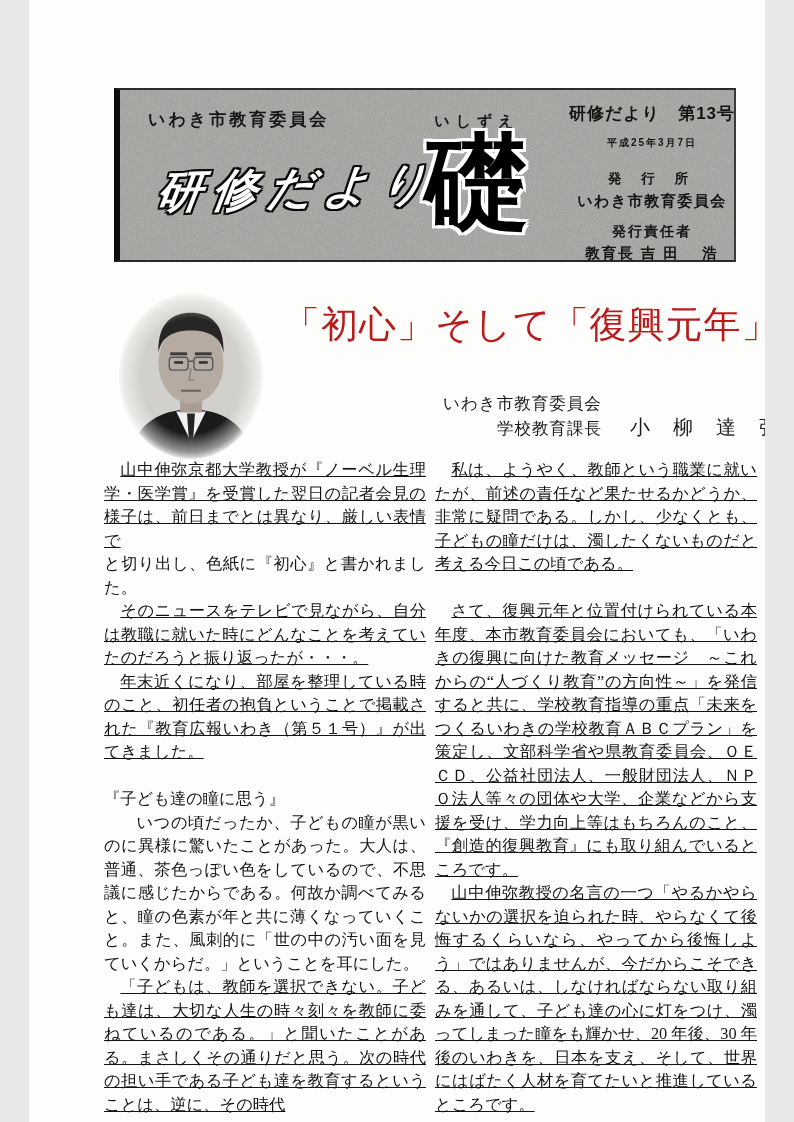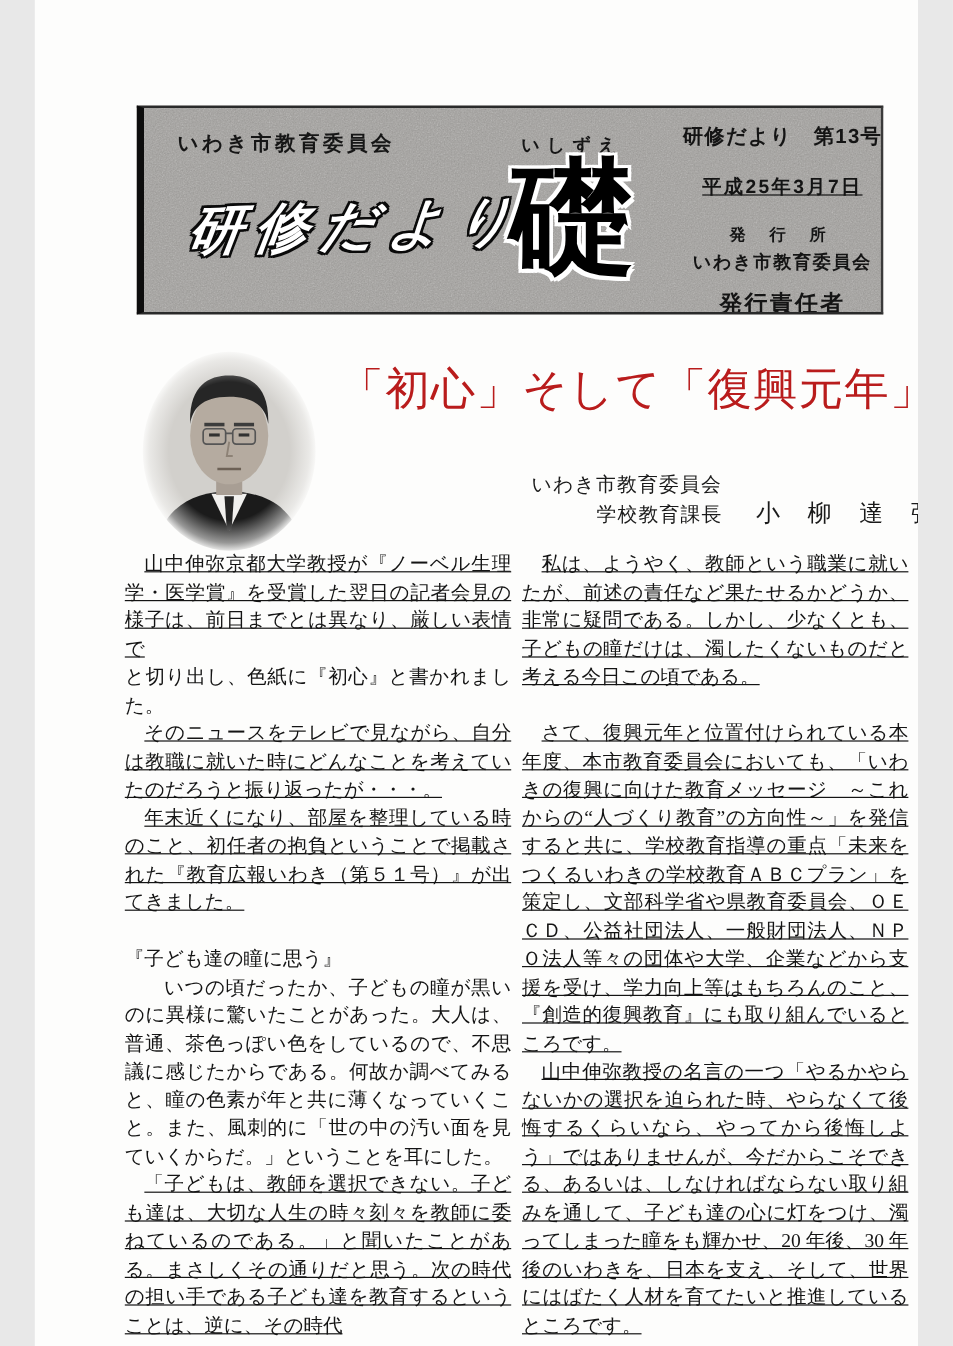--- a/index.html
+++ b/index.html
@@ -48,24 +48,24 @@
     font-size: 104px; line-height: 1.0; font-weight: bold; color: #000;
     text-shadow: -3px -3px 0 #fff, 3px -3px 0 #fff, -3px 3px 0 #fff, 3px 3px 0 #fff,
                   0 -3px 0 #fff, 0 3px 0 #fff, -3px 0 0 #fff, 3px 0 0 #fff;
   }
   .mh-right {
     position: absolute; left: 448px; top: 10px; width: 168px;
     text-align: center; color: #141414;
     font-family: "Liberation Sans", "DejaVu Sans", sans-serif;
   }
   .mh-issue  { font-size: 17px; font-weight: bold; letter-spacing: 1px; margin-top: 2px; }
-  .mh-date   { font-size: 16px; font-weight: bold; letter-spacing: 2px; margin-top: 21px; text-decoration: underline; }
+  .mh-date   { font-size: 10px; font-weight: bold; letter-spacing: 2px; margin-top: 11px; }
   .mh-publabel { font-size: 13.5px; font-weight: bold; letter-spacing: 8px; margin-top: 20px; }
   .mh-pub    { font-size: 15px; font-weight: bold; letter-spacing: 1.5px; margin-top: 4px; }
-  .mh-resplabel { font-size: 19px; font-weight: bold; letter-spacing: 2px; margin-top: 12px; }
+  .mh-resplabel { font-size: 14px; font-weight: bold; letter-spacing: 2px; margin-top: 12px; }
   .mh-resp   { font-size: 14.5px; font-weight: bold; letter-spacing: 2px; margin-top: 3px; }
 
   
   .portrait { position: absolute; left: 88px; top: 291px; width: 148px; height: 170px; }
   .headline {
     position: absolute; left: 254px; top: 300px;
     font-size: 37px; font-weight: normal; letter-spacing: 1px; color: #b91c1c;
     white-space: nowrap;
   }
   .byline-org {

